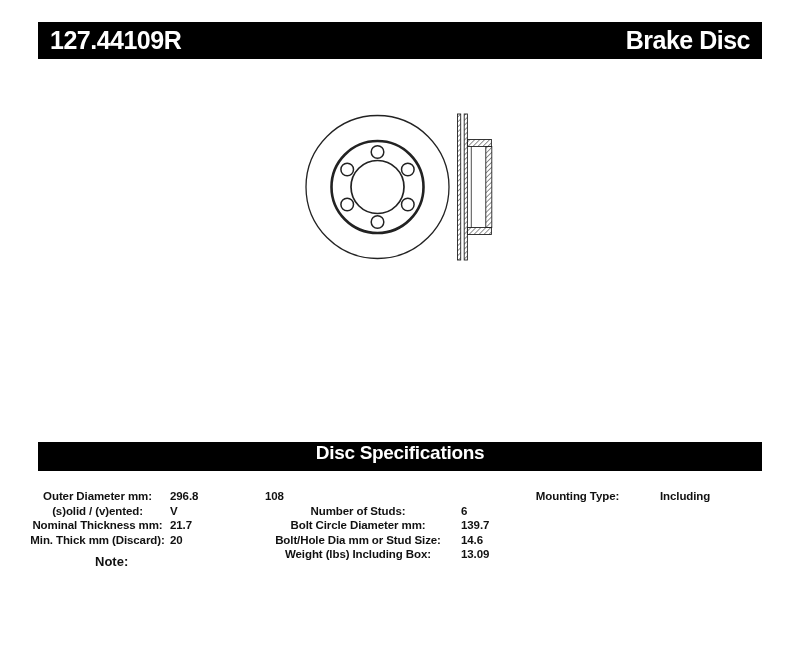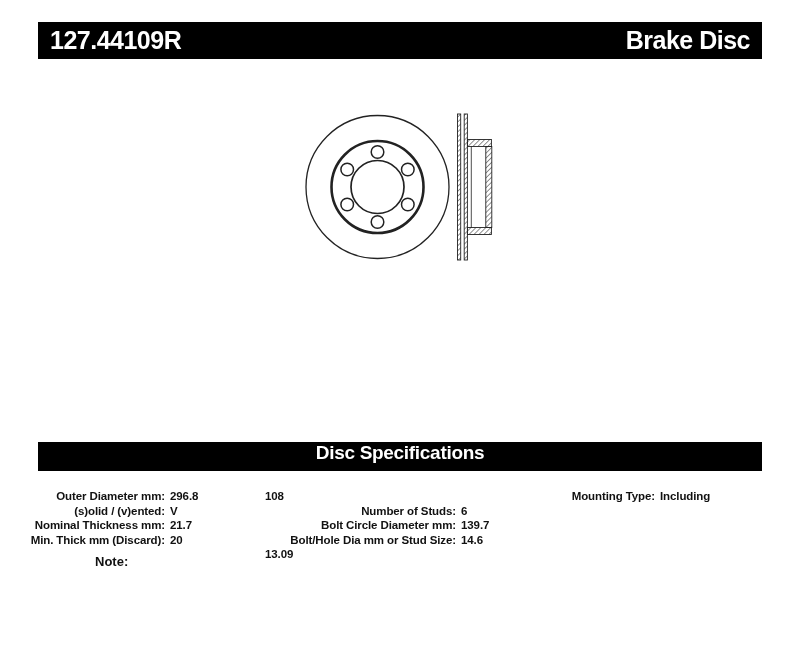--- a/index.html
+++ b/index.html
@@ -50,21 +50,21 @@
     font-size: 11.5px;
     letter-spacing: -0.1px;
   }
   .spec-col .spec-row {
     display: flex;
     align-items: baseline;
     height: 14.6px;
     line-height: 14.6px;
     white-space: nowrap;
   }
-  .spec-label { display: inline-block; text-align: right; }
+  .spec-label { display: inline-block; text-align: center; }
   .spec-value { display: inline-block; text-align: left; margin-left: 5px; margin-top: 15px; }
   .col-1 { left: 30px; }
   .col-1 .spec-label { width: 135px; }
   .col-2 { left: 260px; }
   .col-2 .spec-label { width: 196px; }
   .col-3 { left: 500px; }
   .col-3 .spec-label { width: 155px; }
   .note-label {
     position: absolute;
     left: 95px; top: 554px;
@@ -143,20 +143,21 @@
     </div>
     <div class="spec-row">
       <span class="spec-label">Bolt Circle Diameter mm:</span>
       <span class="spec-value">139.7</span>
     </div>
     <div class="spec-row">
       <span class="spec-label">Bolt/Hole Dia mm or Stud Size:</span>
       <span class="spec-value">14.6</span>
     </div>
     <div class="spec-row">
+      <span class="spec-label">Weight (lbs) Including Box:</span>
       <span class="spec-value">13.09</span>
     </div>
   </div>
 
   <div class="spec-col col-3">
     <div class="spec-row">
       <span class="spec-label">Mounting Type:</span>
       <span class="spec-value">Including</span>
     </div>
   </div>

